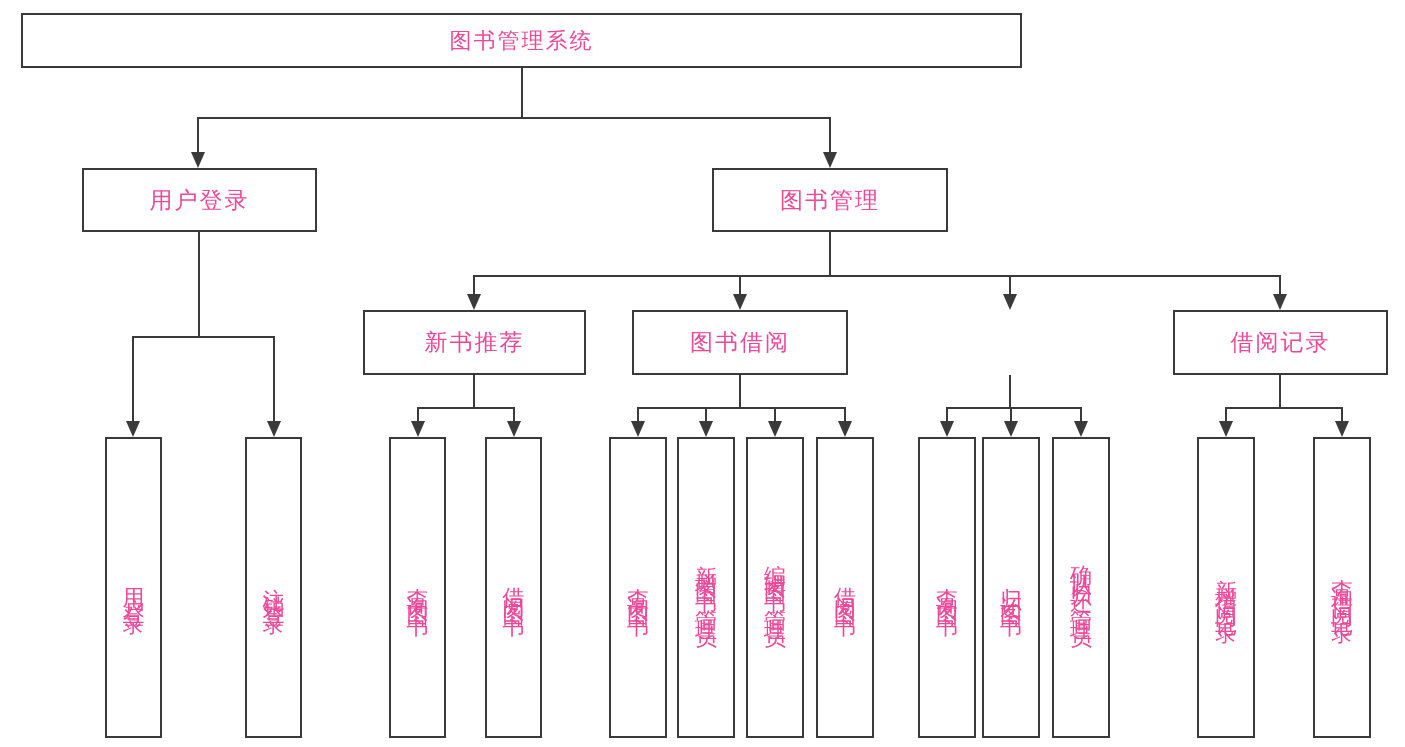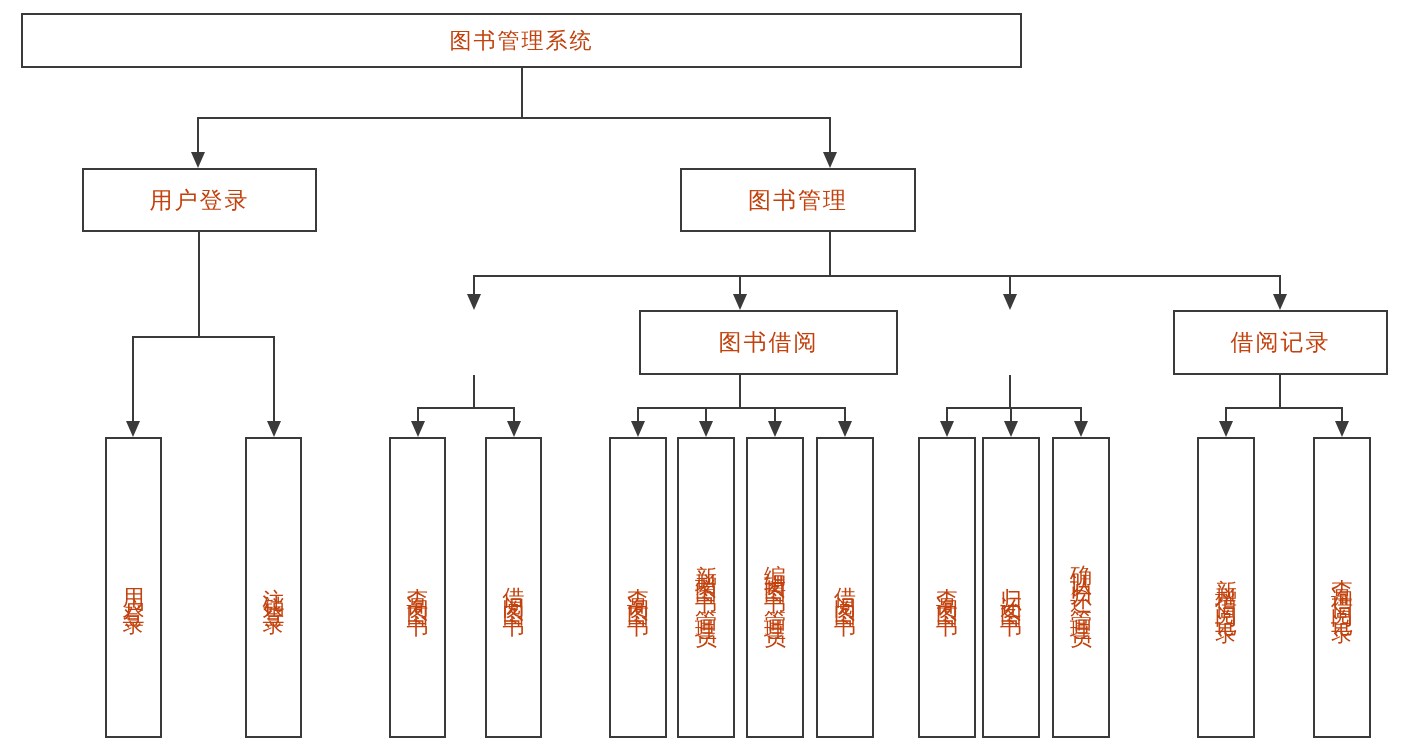--- a/index.html
+++ b/index.html
@@ -9,21 +9,21 @@
     background:#ffffff;
     font-family:"Liberation Sans","DejaVu Sans",sans-serif;
     overflow:hidden;
   }
   .box{
     position:absolute;
     box-sizing:border-box;
     border:2px solid #3a3a3a;
     background:#ffffff;
     display:flex;align-items:center;justify-content:center;
-    color:#c2410c;
+    color:#ec4899;
   }
   .hbox{font-size:23px;letter-spacing:2px;white-space:nowrap;}
   .rootbox{font-size:22px;}
   .vbox{
     font-size:22px;
     writing-mode:vertical-rl;
     text-orientation:mixed;
     letter-spacing:9px;
     line-height:1;
     text-align:center;
@@ -59,21 +59,21 @@
   <div class="hline" style="left:197px;top:117px;width:634px;"></div>
 
   <div class="vline" style="left:197px;top:117px;height:38px;"></div>
   <div class="arrow" style="left:191px;top:152px;"></div>
   <div class="vline" style="left:829px;top:117px;height:38px;"></div>
   <div class="arrow" style="left:823px;top:152px;"></div>
 
   <div class="box hbox" style="left:82px;top:168px;width:235px;height:64px;">
     <span>用户登录</span>
   </div>
-  <div class="box hbox" style="left:680px;top:168px;width:236px;height:64px;">
+  <div class="box hbox" style="left:712px;top:168px;width:236px;height:64px;">
     <span>图书管理</span>
   </div>
 
   <div class="vline" style="left:198px;top:232px;height:106px;"></div>
   <div class="hline" style="left:132px;top:336px;width:143px;"></div>
   <div class="vline" style="left:132px;top:336px;height:86px;"></div>
   <div class="arrow" style="left:126px;top:421px;"></div>
   <div class="vline" style="left:273px;top:336px;height:86px;"></div>
   <div class="arrow" style="left:267px;top:421px;"></div>
 
@@ -81,21 +81,24 @@
   <div class="hline" style="left:473px;top:275px;width:808px;"></div>
   <div class="vline" style="left:473px;top:275px;height:22px;"></div>
   <div class="arrow" style="left:467px;top:294px;"></div>
   <div class="vline" style="left:739px;top:275px;height:22px;"></div>
   <div class="arrow" style="left:733px;top:294px;"></div>
   <div class="vline" style="left:1009px;top:275px;height:22px;"></div>
   <div class="arrow" style="left:1003px;top:294px;"></div>
   <div class="vline" style="left:1279px;top:275px;height:22px;"></div>
   <div class="arrow" style="left:1273px;top:294px;"></div>
 
-  <div class="box hbox" style="left:632px;top:310px;width:259px;height:65px;margin-left:7px;">
+  <div class="box hbox" style="left:363px;top:310px;width:223px;height:65px;">
+    <span>新书推荐</span>
+  </div>
+  <div class="box hbox" style="left:632px;top:310px;width:216px;height:65px;">
     <span>图书借阅</span>
   </div>
   <div class="box hbox" style="left:1173px;top:310px;width:215px;height:65px;">
     <span>借阅记录</span>
   </div>
 
   <div class="vline" style="left:473px;top:375px;height:34px;"></div>
   <div class="hline" style="left:417px;top:407px;width:98px;"></div>
   <div class="vline" style="left:417px;top:407px;height:16px;"></div>
   <div class="arrow" style="left:411px;top:421px;"></div>

